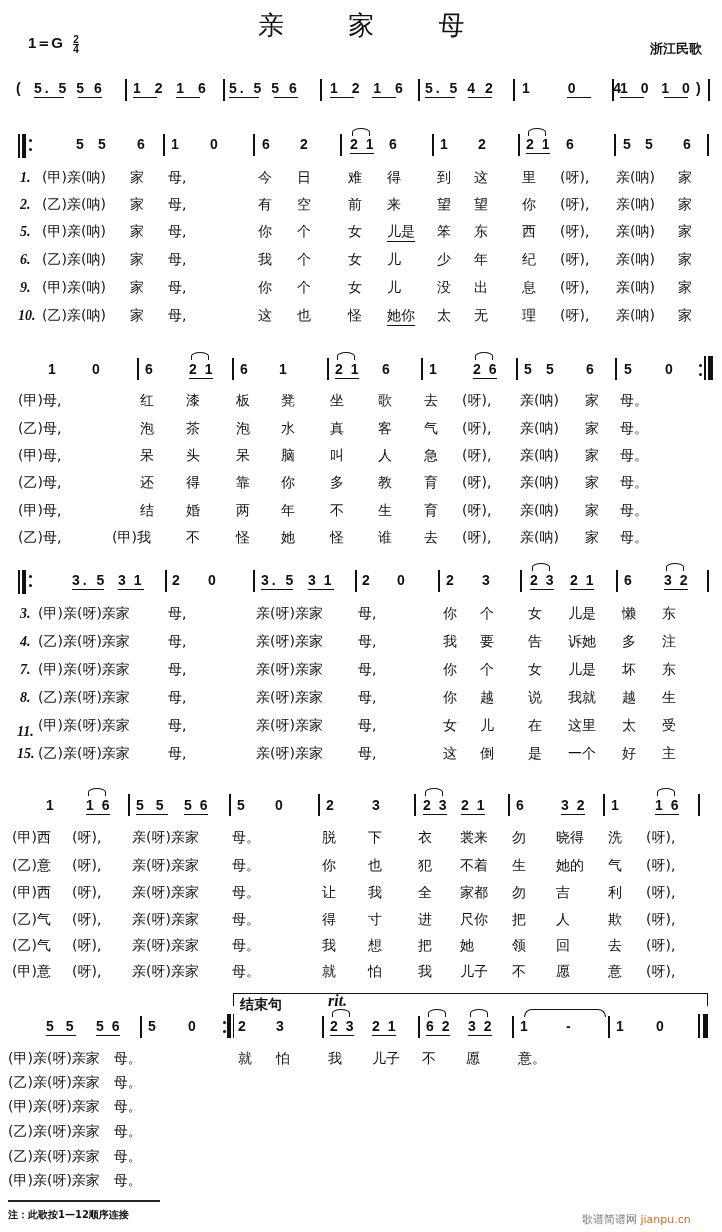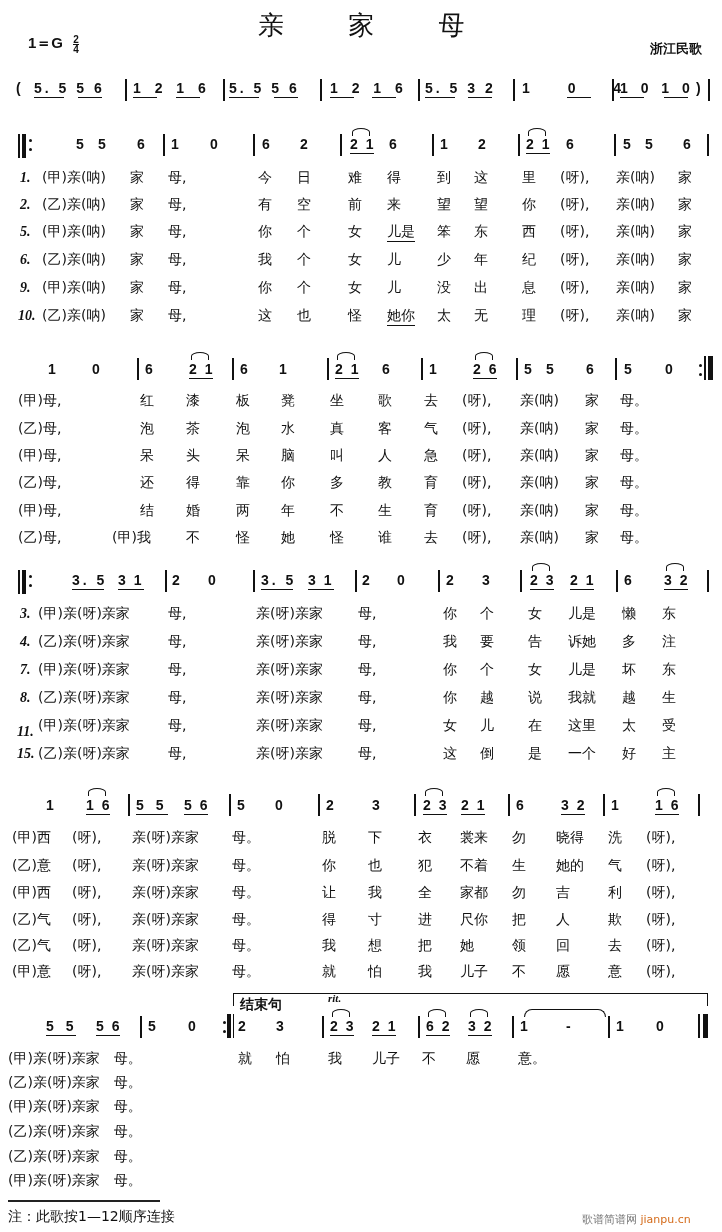--- a/index.html
+++ b/index.html
@@ -38,21 +38,21 @@
 <div>
   <span class="abs note-n" style="left:16px; top:80px;">(</span>
   <span class="abs note-n" style="left:34px; top:80px; letter-spacing:3px;">5. 5 5 6</span>
   <div class="bar" style="left:125px; top:79px;"></div>
   <span class="abs note-n" style="left:133px; top:80px; word-spacing:10px;">1 2 1 6</span>
   <div class="bar" style="left:223px; top:79px;"></div>
   <span class="abs note-n" style="left:229px; top:80px; letter-spacing:3px;">5. 5 5 6</span>
   <div class="bar" style="left:320px; top:79px;"></div>
   <span class="abs note-n" style="left:330px; top:80px; word-spacing:10px;">1 2 1 6</span>
   <div class="bar" style="left:418px; top:79px;"></div>
-  <span class="abs note-n" style="left:425px; top:80px; letter-spacing:3px;">5. 5 3 2</span>
+  <span class="abs note-n" style="left:425px; top:80px; letter-spacing:3px;">5. 5 4 2</span>
   <div class="bar" style="left:513px; top:79px;"></div>
   <span class="abs note-n" style="left:522px; top:80px; word-spacing:34px;">1 0 4</span>
   <div class="bar" style="left:612px; top:79px;"></div>
   <span class="abs note-n" style="left:620px; top:80px; word-spacing:9px;">1 0 1 0</span>
   <span class="abs note-n" style="left:696px; top:80px;">)</span>
   <div class="bar" style="left:708px; top:79px;"></div>
   <div class="uline" style="left:34px; top:97px; width:30px;"></div>
   <div class="uline" style="left:78px; top:97px; width:24px;"></div>
   <div class="uline" style="left:133px; top:97px; width:24px;"></div>
   <div class="uline" style="left:176px; top:97px; width:24px;"></div>
@@ -545,21 +545,21 @@
     <span class="abs lyr" style="left:512px; top:963px;">不</span>
     <span class="abs lyr" style="left:556px; top:963px;">愿</span>
     <span class="abs lyr" style="left:608px; top:963px;">意</span>
     <span class="abs lyr" style="left:646px; top:963px;">(呀),</span>
   </div>
 </div>
 
 <div>
   <div style="position:absolute; left:233px; top:993px; width:473px; height:12px; border-top:1px solid #111; border-left:1px solid #111; border-right:1px solid #111;"></div>
   <span class="abs" style="left:240px; top:996px; font-size:14px; font-weight:bold;">结束句</span>
-  <span class="abs" style="left:328px; top:992px; font-size:11px; font-style:italic; font-weight:bold; font-family:'Liberation Serif', serif;">rit.</span>
+  <span class="abs" style="left:328px; top:992px; font-size:16px; font-style:italic; font-weight:bold; font-family:'Liberation Serif', serif;">rit.</span>
 
   <span class="abs note-n" style="left:46px; top:1018px; word-spacing:8px;">5 5</span>
   <span class="abs note-n" style="left:96px; top:1018px; letter-spacing:2px;">5 6</span>
   <div class="uline" style="left:46px; top:1035px; width:30px;"></div>
   <div class="uline" style="left:96px; top:1035px; width:24px;"></div>
   <div class="bar" style="left:140px; top:1016px;"></div>
   <span class="abs note-n" style="left:148px; top:1018px;">5</span>
   <span class="abs note-n" style="left:188px; top:1018px;">0</span>
   <div class="dot" style="left:223px; top:1021px;"></div>
   <div class="dot" style="left:223px; top:1030px;"></div>
@@ -601,17 +601,17 @@
 
   <span class="abs lyr" style="left:8px; top:1050px;">(甲)亲(呀)亲家　母。</span>
   <span class="abs lyr" style="left:8px; top:1074px;">(乙)亲(呀)亲家　母。</span>
   <span class="abs lyr" style="left:8px; top:1098px;">(甲)亲(呀)亲家　母。</span>
   <span class="abs lyr" style="left:8px; top:1123px;">(乙)亲(呀)亲家　母。</span>
   <span class="abs lyr" style="left:8px; top:1148px;">(乙)亲(呀)亲家　母。</span>
   <span class="abs lyr" style="left:8px; top:1172px;">(甲)亲(呀)亲家　母。</span>
 </div>
 
 <div class="footer-line" style="left:8px; top:1200px; width:152px;"></div>
-<span class="abs" style="left:8px; top:1208px; font-size:14px; font-weight:normal;">注：此歌按1—12顺序连接</span>
+<span class="abs" style="left:8px; top:1208px; font-size:10px; font-weight:bold;">注：此歌按1—12顺序连接</span>
 <span class="abs wm" style="left:582px; top:1212px;">
   <span>歌谱简谱网</span>
   <b>jianpu.cn</b>
 </span>
 
 </body></html>

